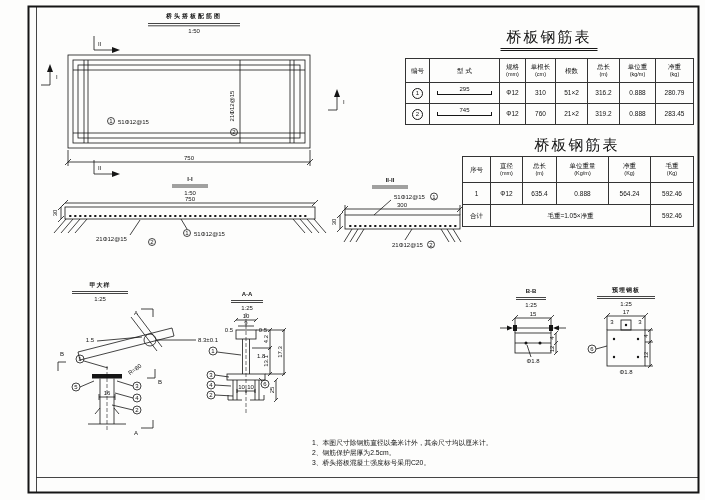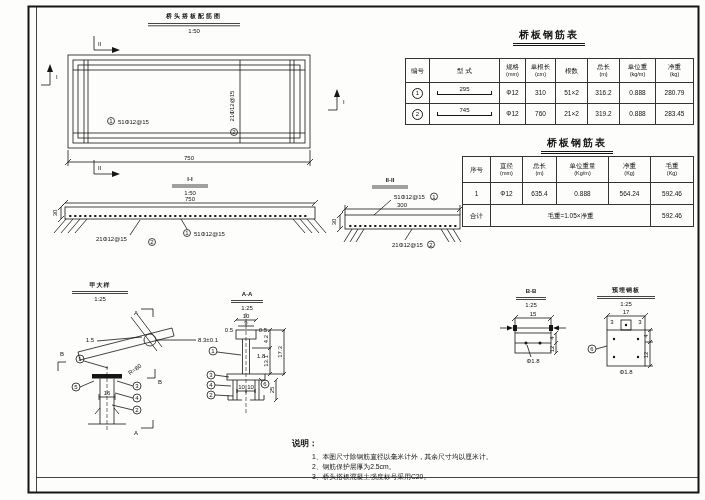--- a/index.html
+++ b/index.html
@@ -8,21 +8,21 @@
   svg{position:absolute;left:0;top:0;}
   svg line,svg rect,svg polyline,svg path{stroke:#151515;fill:none;stroke-width:.8;}
   svg circle{stroke:#151515;fill:none;stroke-width:.8;}
   svg polygon{fill:#151515;stroke:none;}
   svg .fill{fill:#151515;stroke:none;}
   svg .dotline{stroke-width:2;stroke-dasharray:.6 4.4;stroke-linecap:round;}
   svg .dot{fill:#151515;stroke:none;}
   svg .cl{stroke-dasharray:4 2;stroke-width:.6;}
   svg .thick{stroke-width:2;}
   svg text{fill:#151515;stroke:none;font-size:6px;font-family:"Liberation Sans",sans-serif;}
-  .dtitle{position:absolute;transform:translateX(-50%);font-weight:bold;font-size:10px;
+  .dtitle{position:absolute;transform:translateX(-50%);font-weight:normal;font-size:15px;
           letter-spacing:2px;border-bottom:3px double #151515;padding:0 6px 1px;white-space:nowrap;}
   table.tbl{position:absolute;border-collapse:collapse;table-layout:fixed;background:#fdfdfc;}
   .tbl td,.tbl th{border:1px solid #333;text-align:center;vertical-align:middle;
       padding:0;font-weight:normal;font-size:6.5px;line-height:1.2;overflow:hidden;}
   .u{display:block;font-size:5.5px;}
   .circ{display:inline-block;width:9px;height:9px;border:1px solid #151515;border-radius:50%;
         font-size:6px;line-height:8.5px;text-align:center;}
   .shape{display:block;padding:1px 7px 4px;}
   .shape-num{display:block;font-size:6px;line-height:7px;}
   .shape-line{display:block;position:relative;border-top:1px solid #151515;height:3px;margin-top:1px;}
@@ -567,19 +567,18 @@
   </tr>
   <tr style="height:22px">
     <td>合计</td>
     <td colspan="4">毛重=1.05×净重</td>
     <td>592.46</td>
   </tr>
 </tbody>
     </table>
 
 <div class="notes">
-  <div class="notes-title">说明：</div>
   <div class="note-item">1、本图尺寸除钢筋直径以毫米计外，其余尺寸均以厘米计。</div>
   <div class="note-item">2、钢筋保护层厚为2.5cm。</div>
   <div class="note-item">3、桥头搭板混凝土强度标号采用C20。</div>
 </div>
 
 </div>
 
 </body></html>

